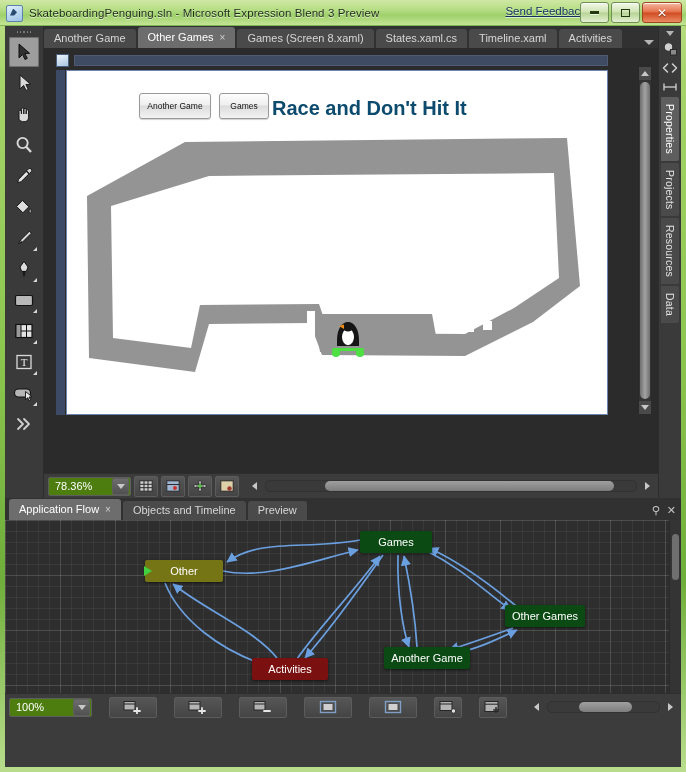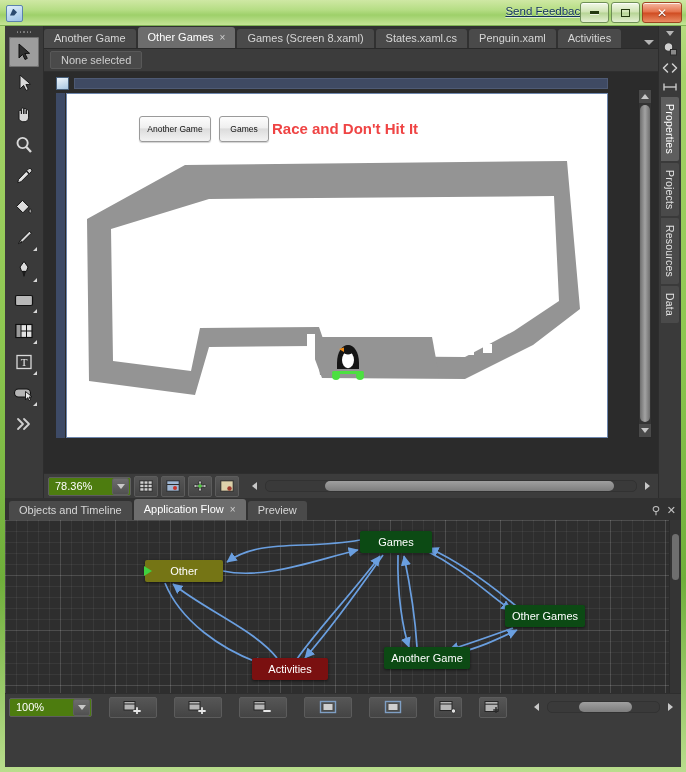--- a/index.html
+++ b/index.html
@@ -126,21 +126,21 @@
     background:#ffffff;border:1px solid #6d86ad;box-sizing:border-box;
   }
   #ab-lefttrim{position:absolute;left:12px;top:21px;width:9px;height:345px;background:#3d4a66;}
   .xbtn{
     position:absolute;background:linear-gradient(180deg,#fdfdfd,#efefef 45%,#dcdcdc 50%,#f3f3f3);
     border:1px solid #9a9a9a;border-radius:3px;
     font-size:8.5px;color:#111;display:flex;align-items:center;justify-content:center;
     box-shadow:0 1px 1px rgba(0,0,0,.18);cursor:pointer;
   }
   #x-heading{
-    position:absolute;left:205px;top:26px;font-size:15px;font-weight:bold;color:#ef4444;white-space:nowrap;
+    position:absolute;left:205px;top:26px;font-size:20px;font-weight:bold;color:#0c4a6e;white-space:nowrap;
   }
   #track{position:absolute;left:0;top:55px;width:540px;height:288px;}
   
   #vscroll{
     position:absolute;right:6px;top:17px;width:14px;height:349px;background:#333;border:1px solid #2a2a2a;box-sizing:border-box;
   }
   #vscroll .arw{height:13px;display:flex;align-items:center;justify-content:center;background:#4a4a4a;}
   #vscroll .thumb{position:absolute;left:1px;right:1px;top:15px;bottom:15px;background:linear-gradient(90deg,#6f6f6f,#a2a2a2 50%,#6f6f6f);border-radius:6px;}
   .tri{width:0;height:0;border-left:4px solid transparent;border-right:4px solid transparent;}
   .tri.up{border-bottom:5px solid #c8c8c8;}
@@ -223,20 +223,21 @@
   .vtab.sel{background:#5e5e5e;color:#fff;}
 </style>
 </head>
 <body>
 
 <div id="frame">
   <div id="glass"></div>
 
   <div id="titlebar">
     <div class="win-ico"></div>
+    <div id="title-text">SkateboardingPenguing.sln - Microsoft Expression Blend 3 Preview</div>
   </div>
   <div id="send-feedback">Send Feedback</div>
   <div id="wincontrols">
     <div class="wbtn">
         <div class="g">
           <div class="minglyph"></div>
         </div>
       </div>
     <div class="wbtn">
         <div class="g">
@@ -345,28 +346,25 @@
         </div>
       </div>
 
       <div id="center">
 
         <div id="tabbar">
           <div class="ftab"><span>Another Game</span></div>
           <div class="ftab active"><span>Other Games</span><span class="x">×</span></div>
           <div class="ftab"><span>Games (Screen 8.xaml)</span></div>
           <div class="ftab"><span>States.xaml.cs</span></div>
-          <div class="ftab"><span>Penguin.xaml</span></div>
+          <div class="ftab"><span>Timeline.xaml</span></div>
           <div class="ftab"><span>Activities</span></div>
           <div id="tabchev"></div>
         </div>
 
-        <div id="crumbbar">
-          <div id="crumb">None selected</div>
-        </div>
 
         <div id="artwrap">
           <div id="artboard-head">
             <div id="ab-ico"></div>
             <div id="ab-bar"></div>
           </div>
           <div id="ab-lefttrim"></div>
 
           <div id="artboard">
             <div class="xbtn" style="left:72px;top:22px;width:70px;height:24px;">
@@ -492,22 +490,22 @@
         </div>
         <div class="vtab sel">Properties</div>
         <div class="vtab">Projects</div>
         <div class="vtab">Resources</div>
         <div class="vtab">Data</div>
       </div>
     </div>
 
     <div id="bottom">
       <div id="btabbar">
+        <div class="ftab active"><span>Application Flow</span><span class="x">×</span></div>
         <div class="ftab"><span>Objects and Timeline</span></div>
-        <div class="ftab active"><span>Application Flow</span><span class="x">×</span></div>
         <div class="ftab"><span>Preview</span></div>
         <div class="right">
           <span class="pin">⚲</span>
           <span class="pclose">✕</span>
         </div>
       </div>
 
       <div id="flowwrap">
         <div id="flowgrid"></div>
 

